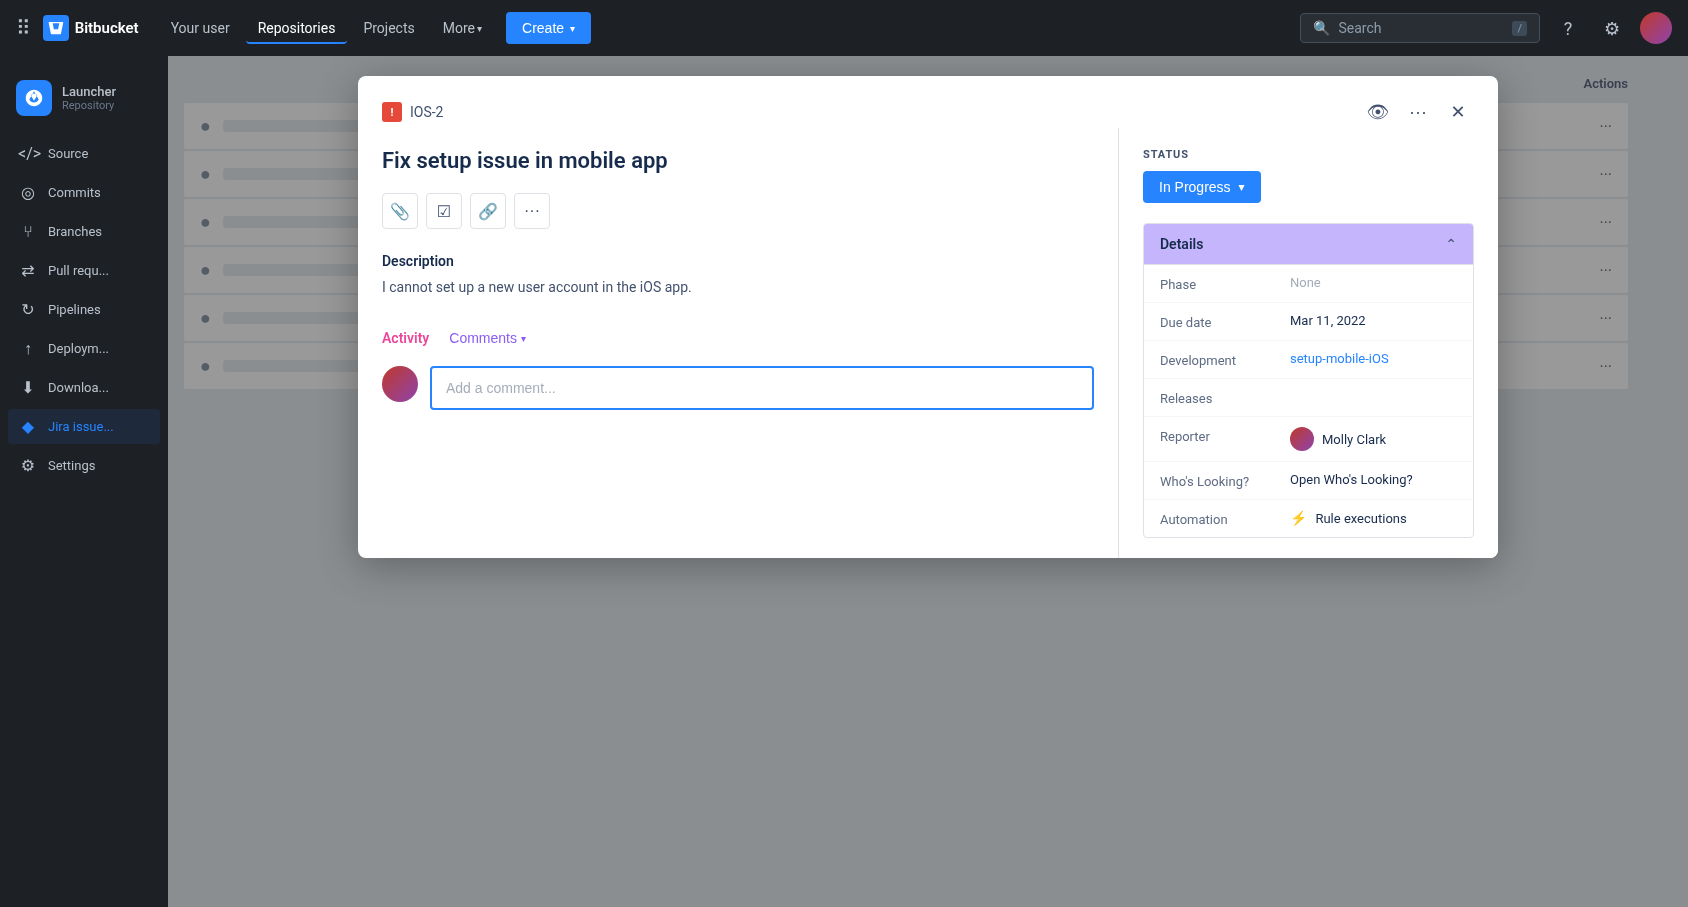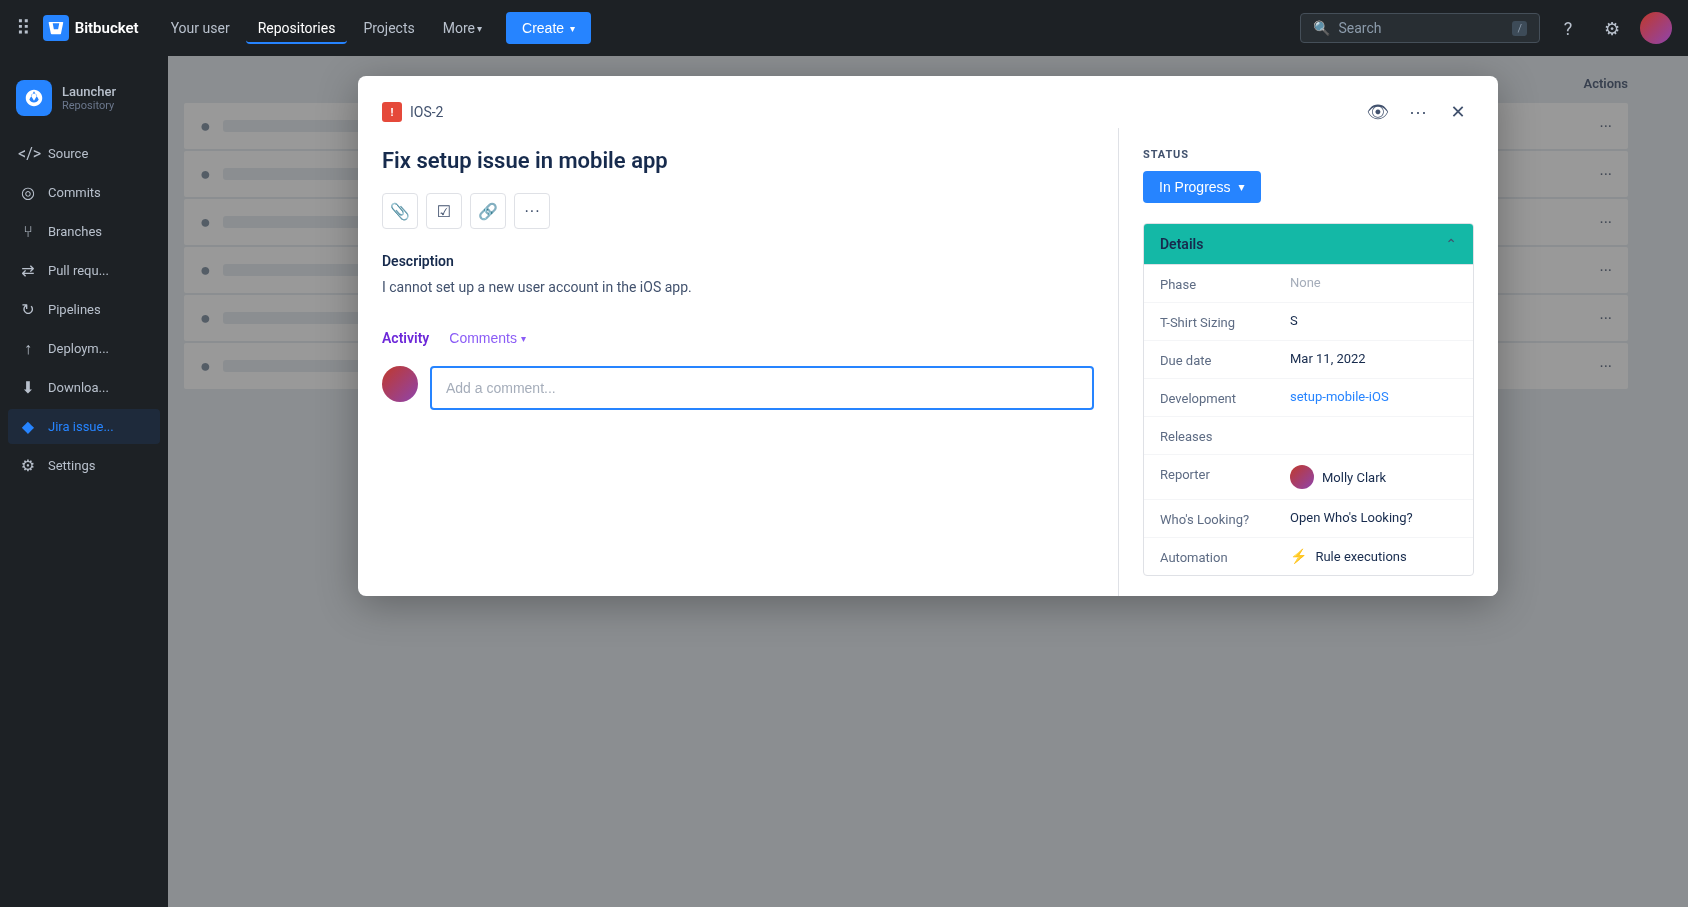--- a/index.html
+++ b/index.html
@@ -65,37 +65,37 @@
     .modal-left { flex: 1; padding: 20px 24px; overflow-y: auto; }
     .modal-title { font-size: 22px; font-weight: 600; color: #172b4d; margin-bottom: 20px; }
 
     .modal-toolbar { display: flex; align-items: center; gap: 8px; margin-bottom: 24px; }
     .toolbar-btn { width: 36px; height: 36px; display: flex; align-items: center; justify-content: center; border: 1px solid #dfe1e6; border-radius: 4px; cursor: pointer; color: #42526e; font-size: 16px; background: white; }
 
     .modal-section-title { font-size: 14px; font-weight: 600; color: #172b4d; margin-bottom: 8px; }
     .modal-description { font-size: 14px; color: #42526e; margin-bottom: 28px; line-height: 1.5; }
 
     .activity-header { display: flex; align-items: center; gap: 12px; margin-bottom: 16px; }
-    .activity-label { font-size: 14px; font-weight: 600; color: #6d28d9; }
+    .activity-label { font-size: 14px; font-weight: 600; color: #ec4899; }
     .activity-filter { display: flex; align-items: center; gap: 4px; font-size: 14px; color: #8b5cf6; cursor: pointer; padding: 4px 8px; border-radius: 4px; border: none; background: transparent; }
 
     .comment-area { display: flex; align-items: flex-start; gap: 12px; }
     .comment-avatar { width: 36px; height: 36px; border-radius: 50%; background: #c0392b; flex-shrink: 0; overflow: hidden; }
     .comment-input { flex: 1; border: 2px solid #2684ff; border-radius: 4px; padding: 10px 14px; font-size: 14px; color: #42526e; outline: none; min-height: 44px; }
     .comment-input::placeholder { color: #a5adba; }
 
     
     .modal-right { width: 380px; border-left: 1px solid #dfe1e6; padding: 20px 24px; overflow-y: auto; background: white; }
 
     .status-label { font-size: 11px; font-weight: 700; color: #42526e; text-transform: uppercase; letter-spacing: 0.08em; margin-bottom: 10px; }
     .status-btn { background: #2684ff; color: white; border: none; border-radius: 4px; padding: 8px 16px; font-size: 14px; font-weight: 500; cursor: pointer; display: flex; align-items: center; gap: 8px; margin-bottom: 20px; }
     .status-btn-chevron { font-size: 12px; }
 
     .details-section { border: 1px solid #dfe1e6; border-radius: 4px; overflow: hidden; }
-    .details-header { display: flex; align-items: flex-start; justify-content: space-between; padding: 12px 16px; background: #14b8a6; border-bottom: 1px solid #dfe1e6; }
+    .details-header { display: flex; align-items: flex-start; justify-content: space-between; padding: 12px 16px; background: #c4b5fd; border-bottom: 1px solid #dfe1e6; }
     .details-title { font-size: 14px; font-weight: 600; color: #172b4d; }
     .details-collapse { color: #42526e; font-size: 14px; cursor: pointer; border: none; background: transparent; }
 
     .detail-row { display: flex; align-items: flex-start; padding: 10px 16px; border-bottom: 1px solid #f4f5f7; }
     .detail-row:last-child { border-bottom: none; }
     .detail-key { width: 130px; font-size: 13px; color: #5e6c84; flex-shrink: 0; padding-top: 2px; }
     .detail-val { flex: 1; font-size: 13px; color: #172b4d; display: flex; align-items: center; gap: 8px; }
     .detail-val.link { color: #2684ff; cursor: pointer; }
     .detail-val.muted { color: #a5adba; }
     .detail-avatar-sm { width: 24px; height: 24px; border-radius: 50%; background: #8993a4; flex-shrink: 0; }
@@ -295,26 +295,20 @@
               </div>
 
 
               <div class="detail-row">
                 <span class="detail-key">Phase</span>
                 <div class="detail-val muted">
                   <span>None</span>
                 </div>
               </div>
 
-              <div class="detail-row">
-                <span class="detail-key">T-Shirt Sizing</span>
-                <div class="detail-val">
-                  <span>S</span>
-                </div>
-              </div>
 
               <div class="detail-row">
                 <span class="detail-key">Due date</span>
                 <div class="detail-val">
                   <span>Mar 11, 2022</span>
                 </div>
               </div>
 
               <div class="detail-row">
                 <span class="detail-key">Development</span>

